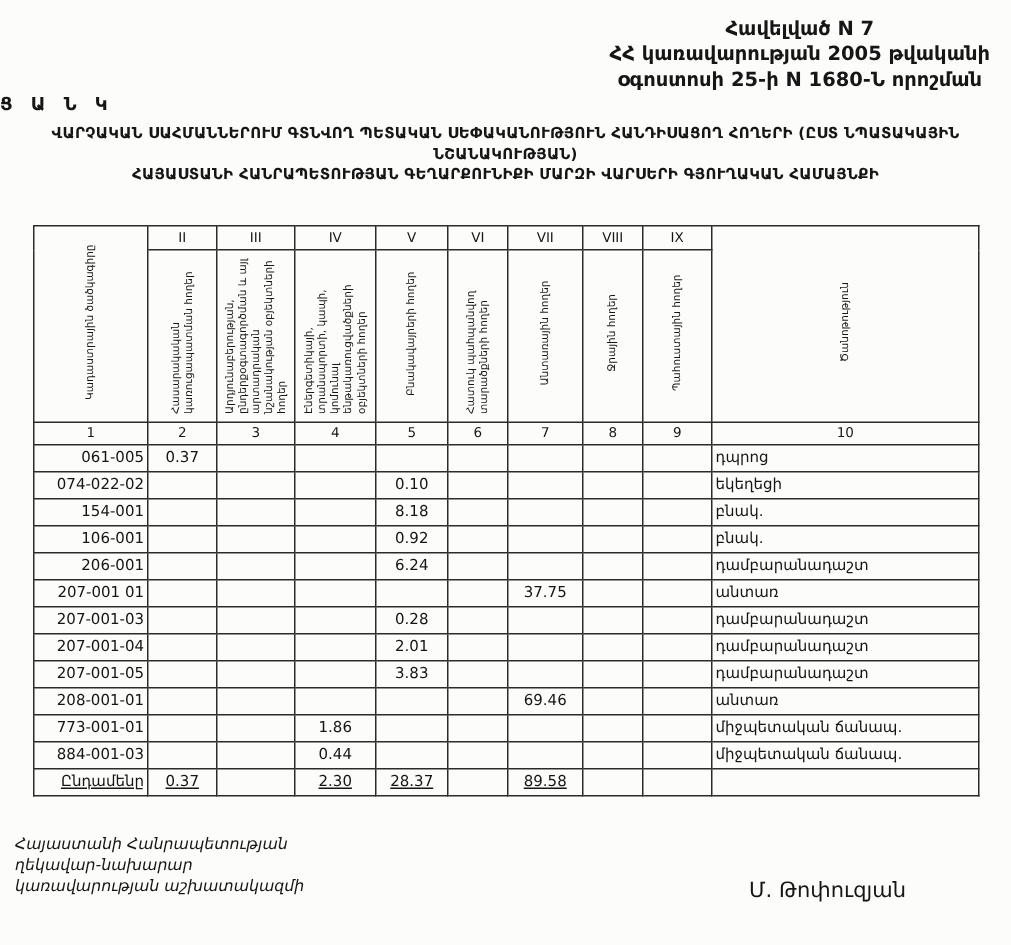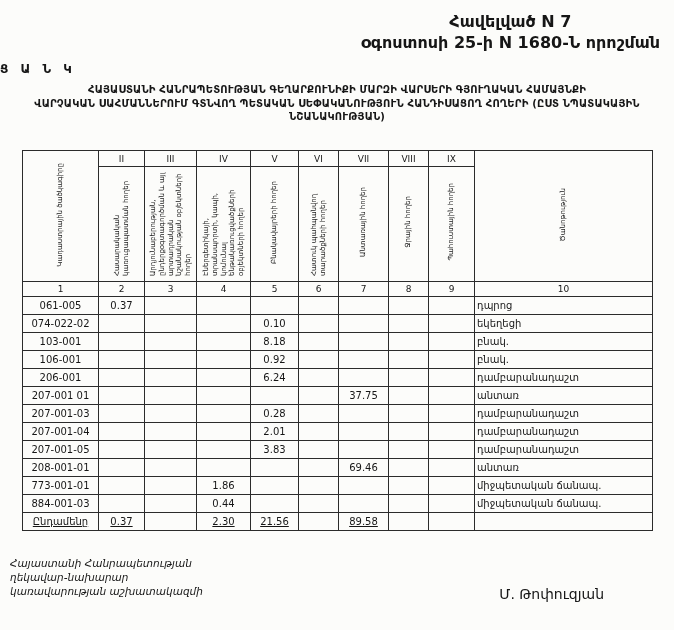--- a/index.html
+++ b/index.html
@@ -7,21 +7,21 @@
     width:674px;height:630px;
     background:#fcfcfa;
     font-family:"DejaVu Sans",sans-serif;
     color:#161616;
     -webkit-font-smoothing:antialiased;
   }
   .page{position:relative;width:674px;height:630px;overflow:hidden;}
 
   .appendix{
     position:absolute;top:12px;right:14px;
-    text-align:center;font-size:16px;font-weight:bold;line-height:1.3;
+    text-align:center;font-size:13px;font-weight:bold;line-height:1.3;
   }
   .doc-title{
     position:absolute;top:62px;left:0;width:100%;
     text-align:left;font-size:12px;font-weight:bold;letter-spacing:4px;
   }
   .heading{
     position:absolute;top:83px;left:8px;right:8px;
     text-align:center;font-size:10px;font-weight:bold;line-height:1.35;
     letter-spacing:0.2px;
   }
@@ -42,49 +42,50 @@
     display:inline-block;
     writing-mode:vertical-rl;
     transform:rotate(180deg);
     font-size:7px;line-height:1.25;
     max-height:108px;
     text-align:left;
   }
   .vtext.tall{max-height:128px;}
   .num-row td{height:12px;font-size:9px;text-align:center;}
   .data-row td{height:15px;font-size:10px;}
-  .cell-code{text-align:center;padding-left:3px;}
+  .cell-code{text-align:right;padding-left:3px;}
   .cell-val{text-align:center;}
   .cell-note{text-align:left;padding-left:3px;}
   .total-row td{height:15px;font-size:10px;text-decoration:underline;}
 
   .signature{
     position:absolute;left:10px;top:556px;
     font-size:10.5px;line-height:1.35;font-style:italic;
   }
   .sign-name{
     position:absolute;right:70px;top:586px;
     font-size:14px;
   }
 </style>
 </head>
 <body>
 
 <div class="page">
 
   <div class="appendix">
     <div>Հավելված N 7</div>
+    <div>ՀՀ կառավարության 2005 թվականի</div>
     <div>օգոստոսի 25-ի N 1680-Ն որոշման</div>
   </div>
 
   <div class="doc-title">Ց Ա Ն Կ</div>
 
   <div class="heading">
+    <div>ՎԱՐՉԱԿԱՆ ՍԱՀՄԱՆՆԵՐՈՒՄ ԳՏՆՎՈՂ ՊԵՏԱԿԱՆ ՍԵՓԱԿԱՆՈՒԹՅՈՒՆ ՀԱՆԴԻՍԱՑՈՂ ՀՈՂԵՐԻ (ԸՍՏ ՆՊԱՏԱԿԱՅԻՆ ՆՇԱՆԱԿՈՒԹՅԱՆ)</div>
     <div>ՀԱՅԱՍՏԱՆԻ ՀԱՆՐԱՊԵՏՈՒԹՅԱՆ ԳԵՂԱՐՔՈՒՆԻՔԻ ՄԱՐԶԻ ՎԱՐՍԵՐԻ ԳՅՈՒՂԱԿԱՆ ՀԱՄԱՅՆՔԻ</div>
-    <div>ՎԱՐՉԱԿԱՆ ՍԱՀՄԱՆՆԵՐՈՒՄ ԳՏՆՎՈՂ ՊԵՏԱԿԱՆ ՍԵՓԱԿԱՆՈՒԹՅՈՒՆ ՀԱՆԴԻՍԱՑՈՂ ՀՈՂԵՐԻ (ԸՍՏ ՆՊԱՏԱԿԱՅԻՆ ՆՇԱՆԱԿՈՒԹՅԱՆ)</div>
   </div>
 
   <table class="land">
     <colgroup>
       <col style="width:76px">
         <col style="width:46px">
         <col style="width:52px">
         <col style="width:54px">
       <col style="width:48px">
         <col style="width:40px">
@@ -152,21 +153,21 @@
           <td class="cell-val"></td>
           <td class="cell-val"></td>
           <td class="cell-val">0.10</td>
           <td class="cell-val"></td>
           <td class="cell-val"></td>
           <td class="cell-val"></td>
           <td class="cell-val"></td>
           <td class="cell-note">եկեղեցի</td>
         </tr>
         <tr class="data-row">
-          <td class="cell-code">103-001</td>
+          <td class="cell-code">154-001</td>
           <td class="cell-val"></td>
           <td class="cell-val"></td>
           <td class="cell-val"></td>
           <td class="cell-val">8.18</td>
           <td class="cell-val"></td>
           <td class="cell-val"></td>
           <td class="cell-val"></td>
           <td class="cell-val"></td>
           <td class="cell-note">բնակ.</td>
         </tr>
@@ -276,21 +277,21 @@
           <td class="cell-val"></td>
           <td class="cell-val"></td>
           <td class="cell-val"></td>
           <td class="cell-note">միջպետական ճանապ.</td>
         </tr>
         <tr class="total-row">
           <td class="cell-code">Ընդամենը</td>
           <td class="cell-val">0.37</td>
           <td class="cell-val"></td>
           <td class="cell-val">2.30</td>
-          <td class="cell-val">21.56</td>
+          <td class="cell-val">28.37</td>
           <td class="cell-val"></td>
           <td class="cell-val">89.58</td>
           <td class="cell-val"></td>
           <td class="cell-val"></td>
           <td class="cell-note"></td>
         </tr>
       </tbody>
   </table>
 
   <div class="signature">

